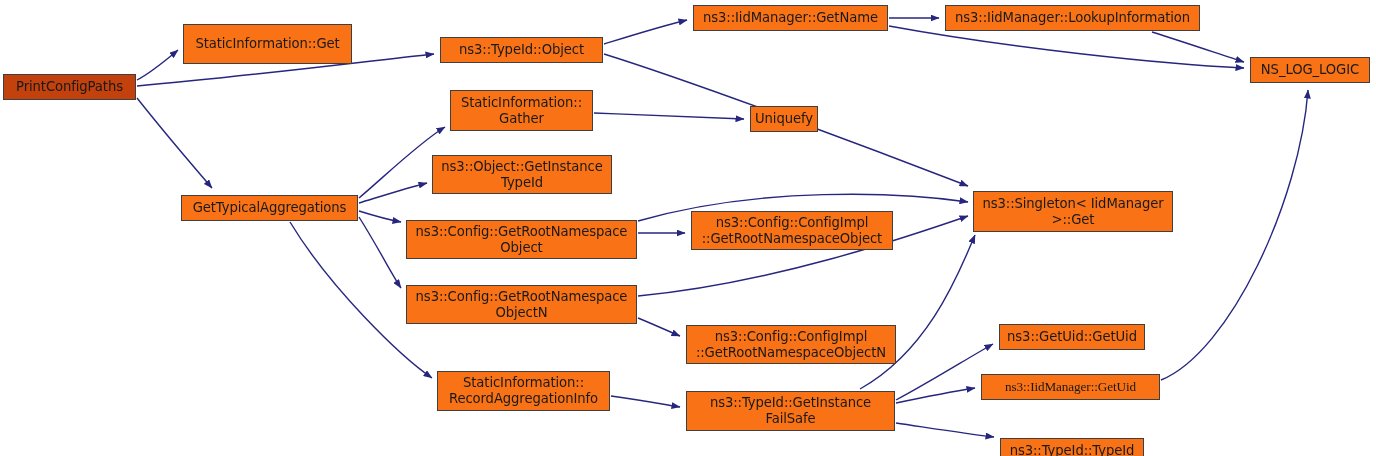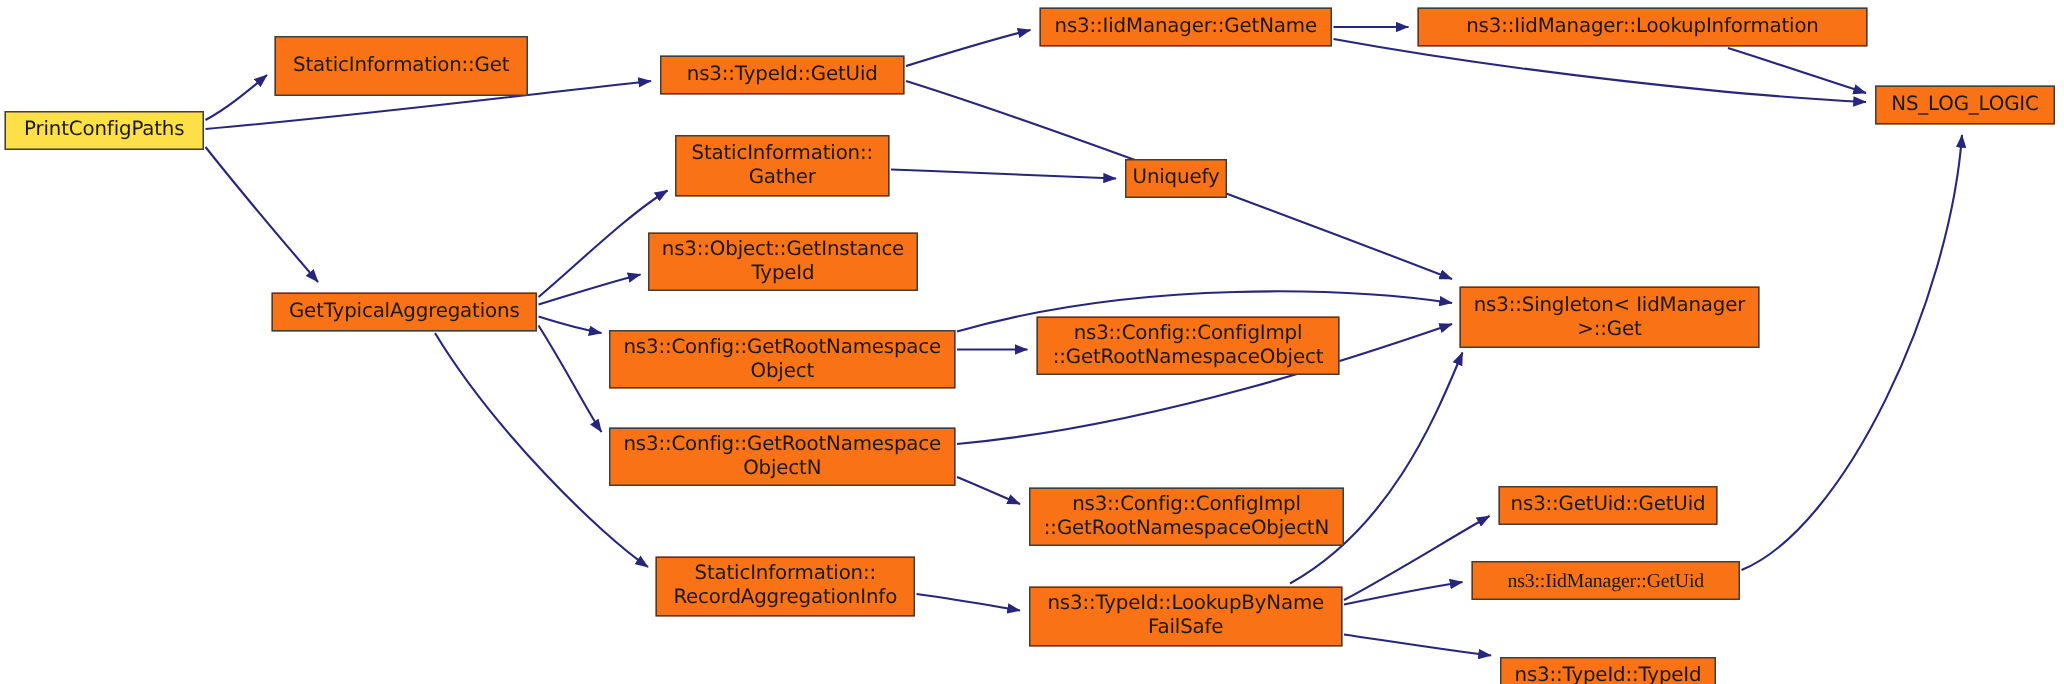--- a/index.html
+++ b/index.html
@@ -31,21 +31,21 @@
     font-size: 13.2px;
     line-height: 16px;
     display: flex;
     align-items: center;
     justify-content: center;
     text-align: center;
     white-space: pre;
     letter-spacing: -0.1px;
   }
   .node.highlight {
-    background: #fde047;
+    background: #c2410c;
   }
   .node .label {
     display: block;
     width: 100%;
   }
 </style>
 </head>
 <body>
 
 <div id="canvas">
@@ -78,41 +78,41 @@
         <path d="M 860,389 C 930,350 960,270 975,235" fill="none" stroke="#26267f" stroke-width="1.4" marker-end="url(#arrow)"></path>
         <path d="M 896,400 C 930,382 968,358 993,344" fill="none" stroke="#26267f" stroke-width="1.4" marker-end="url(#arrow)"></path>
         <path d="M 896,403 C 920,398 950,392 975,388" fill="none" stroke="#26267f" stroke-width="1.4" marker-end="url(#arrow)"></path>
         <path d="M 896,423 C 930,428 968,434 994,437" fill="none" stroke="#26267f" stroke-width="1.4" marker-end="url(#arrow)"></path>
         <path d="M 1161,380 C 1230,352 1300,200 1308,90" fill="none" stroke="#26267f" stroke-width="1.4" marker-end="url(#arrow)"></path>
       </g>
   </svg>
   <div id="node-layer">
       <div class="node highlight" style="left: 3px; top: 74px; width: 133px; height: 26px;"><span class="label">PrintConfigPaths</span></div>
       <div class="node" style="left: 183px; top: 24px; width: 169px; height: 40px;"><span class="label">StaticInformation::Get</span></div>
-      <div class="node" style="left: 440px; top: 37px; width: 163px; height: 26px;"><span class="label">ns3::TypeId::GetUid</span></div>
+      <div class="node" style="left: 440px; top: 37px; width: 163px; height: 26px;"><span class="label">ns3::TypeId::Object</span></div>
       <div class="node" style="left: 693px; top: 5px; width: 195px; height: 26px;"><span class="label">ns3::IidManager::GetName</span></div>
-      <div class="node" style="left: 945px; top: 5px; width: 300px; height: 26px;"><span class="label">ns3::IidManager::LookupInformation</span></div>
+      <div class="node" style="left: 945px; top: 5px; width: 255px; height: 26px;"><span class="label">ns3::IidManager::LookupInformation</span></div>
       <div class="node" style="left: 1250px; top: 57px; width: 120px; height: 26px;"><span class="label">NS_LOG_LOGIC</span></div>
       <div class="node" style="left: 450px; top: 90px; width: 143px; height: 41px;"><span class="label">StaticInformation::
 Gather</span></div>
       <div class="node" style="left: 750px; top: 106px; width: 68px; height: 26px;"><span class="label">Uniquefy</span></div>
       <div class="node" style="left: 181px; top: 195px; width: 177px; height: 26px;"><span class="label">GetTypicalAggregations</span></div>
       <div class="node" style="left: 432px; top: 155px; width: 180px; height: 39px;"><span class="label">ns3::Object::GetInstance
 TypeId</span></div>
       <div class="node" style="left: 406px; top: 220px; width: 231px; height: 39px;"><span class="label">ns3::Config::GetRootNamespace
 Object</span></div>
       <div class="node" style="left: 691px; top: 211px; width: 202px; height: 39px;"><span class="label">ns3::Config::ConfigImpl
 ::GetRootNamespaceObject</span></div>
       <div class="node" style="left: 973px; top: 191px; width: 200px; height: 41px;"><span class="label">ns3::Singleton&lt; IidManager
 &gt;::Get</span></div>
       <div class="node" style="left: 406px; top: 285px; width: 231px; height: 39px;"><span class="label">ns3::Config::GetRootNamespace
 ObjectN</span></div>
       <div class="node" style="left: 686px; top: 325px; width: 210px; height: 39px;"><span class="label">ns3::Config::ConfigImpl
 ::GetRootNamespaceObjectN</span></div>
       <div class="node" style="left: 437px; top: 371px; width: 173px; height: 40px;"><span class="label">StaticInformation::
 RecordAggregationInfo</span></div>
-      <div class="node" style="left: 686px; top: 391px; width: 209px; height: 40px;"><span class="label">ns3::TypeId::LookupByName
+      <div class="node" style="left: 686px; top: 391px; width: 209px; height: 40px;"><span class="label">ns3::TypeId::GetInstance
 FailSafe</span></div>
       <div class="node" style="left: 999px; top: 324px; width: 146px; height: 26px;"><span class="label">ns3::GetUid::GetUid</span></div>
       <div class="node" style="left: 981px; top: 374px; width: 179px; height: 26px; font-family: Liberation Serif, serif;"><span class="label">ns3::IidManager::GetUid</span></div>
       <div class="node" style="left: 1000px; top: 424px; width: 144px; height: 26px; margin-top: 14px;"><span class="label">ns3::TypeId::TypeId</span></div>
     </div>
 </div>
 
 </body></html>

